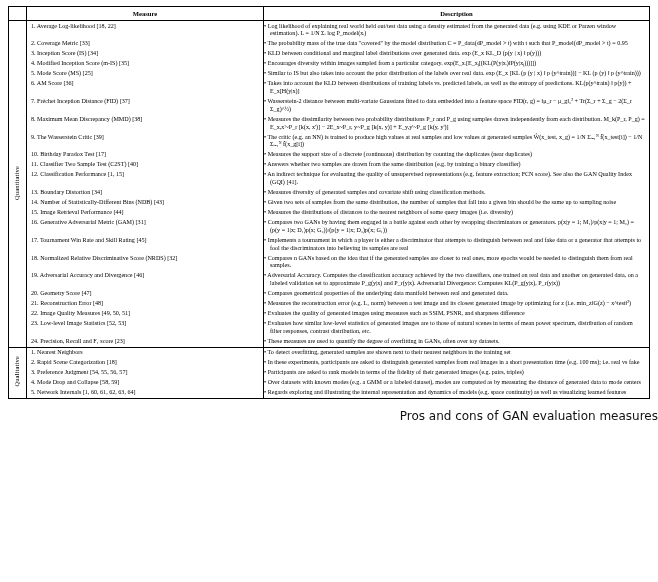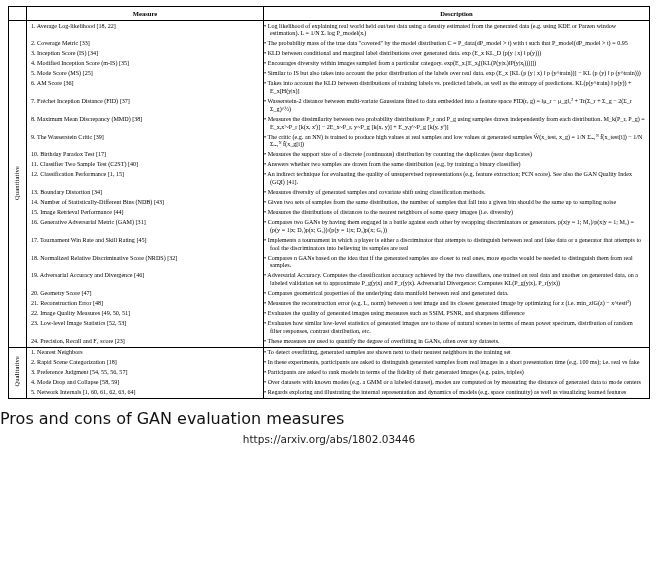--- a/index.html
+++ b/index.html
@@ -61,23 +61,23 @@
   }
   .col-desc {
     padding: 1.1px 4px 1.1px 4px;
     vertical-align: top;
   }
   .bullet-line {
     text-indent: -6px;
     padding-left: 6px;
   }
   .caption {
-    text-align: left;
+    text-align: right;
     font-family: "DejaVu Sans", sans-serif;
-    font-size: 16px;
+    font-size: 12px;
     margin-top: 10px;
     color: #111;
   }
   .url {
     text-align: center;
     font-family: "DejaVu Sans", sans-serif;
     font-size: 10.5px;
     margin-top: 5px;
     color: #222;
   }
@@ -220,15 +220,14 @@
         </tr>
         <tr class="m-row">
           <td class="col-measure">5. Network Internals [1, 60, 61, 62, 63, 64]</td>
           <td class="col-desc bullet-line">• Regards exploring and illustrating the internal representation and dynamics of models (e.g. space continuity) as well as visualizing learned features</td>
         </tr>
       </tbody>
     </table>
   </div>
 
   <div class="caption">Pros and cons of GAN evaluation measures</div>
-  <div class="url">https://arxiv.org/abs/1802.03446</div>
 
 </div>
 
 </body></html>

